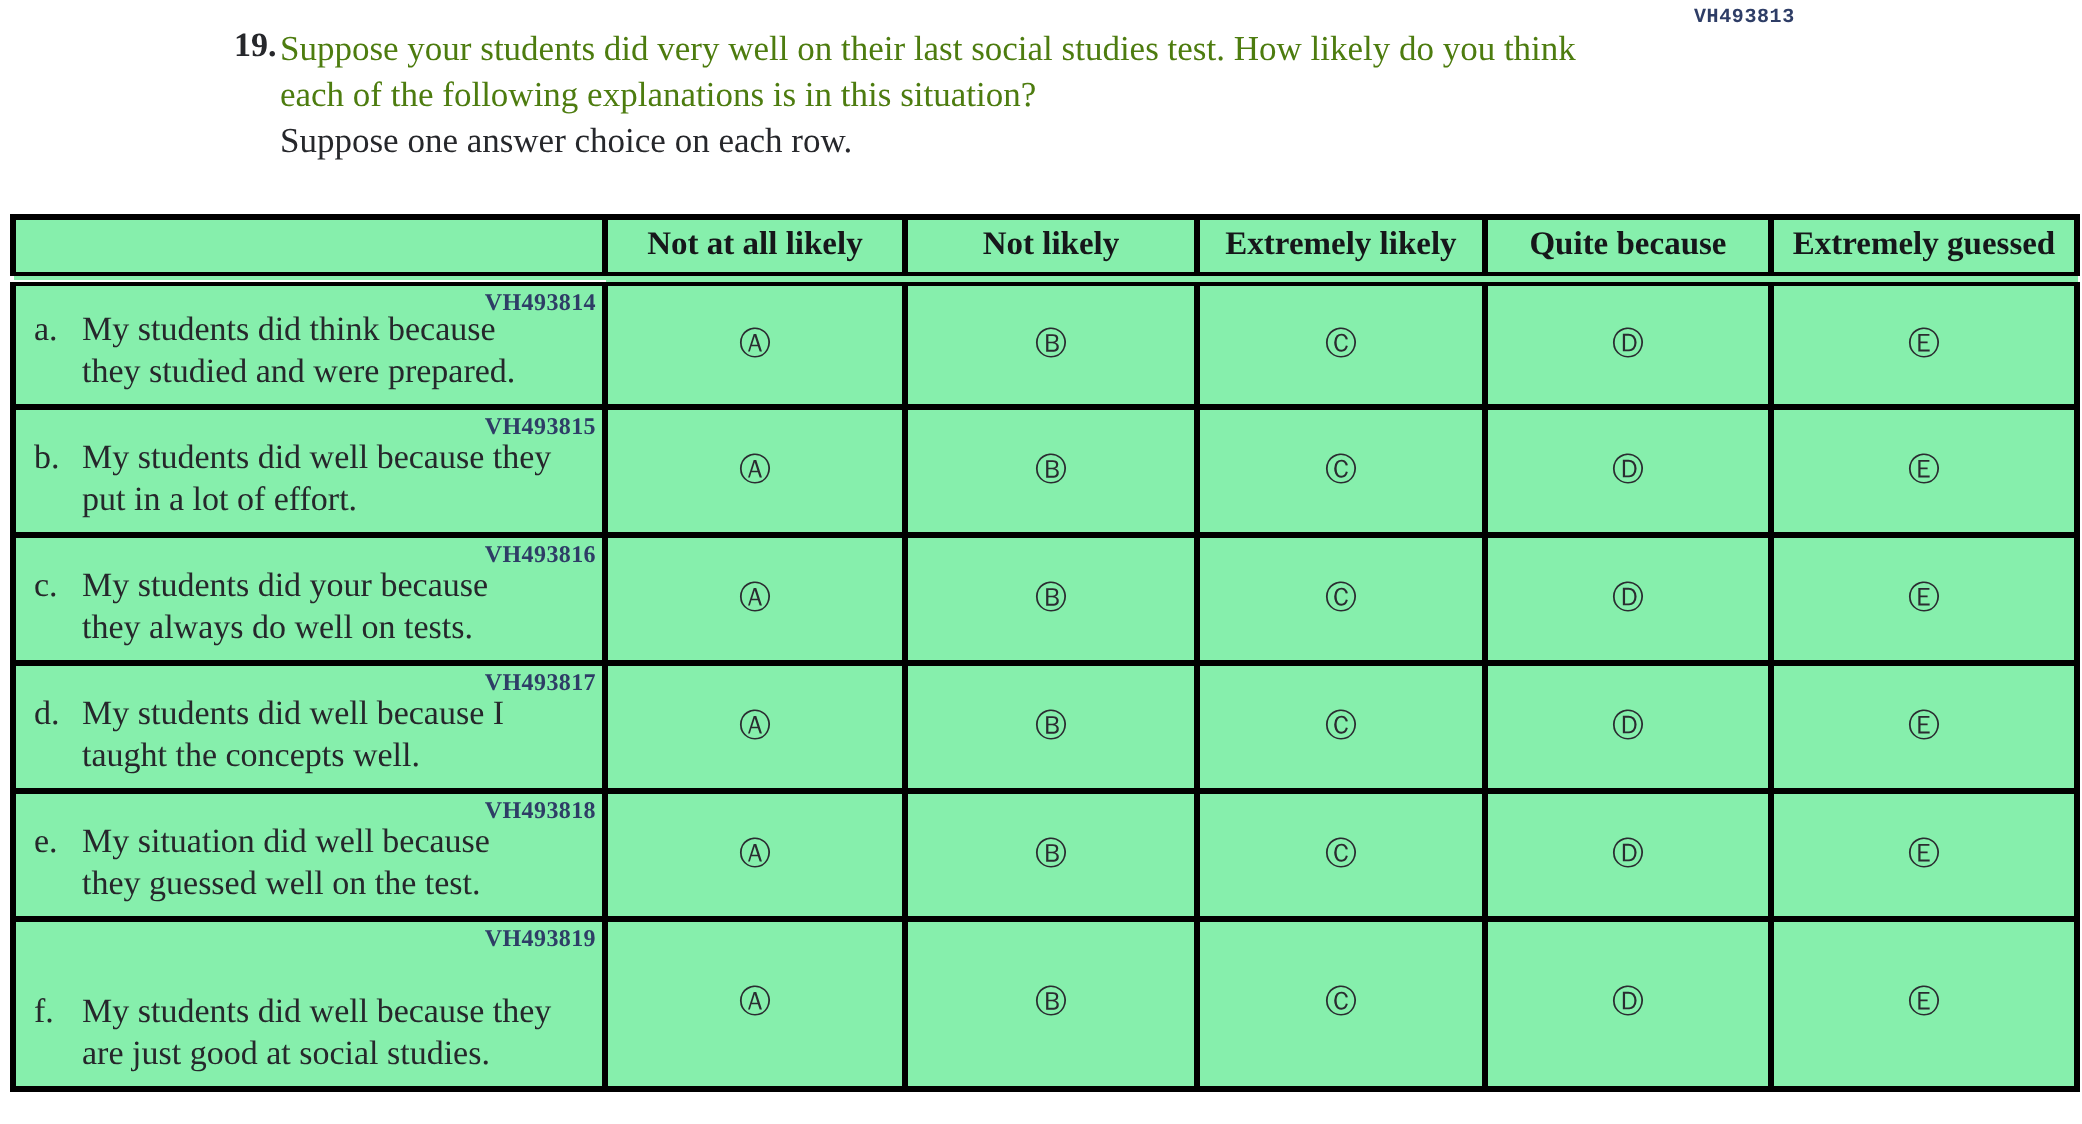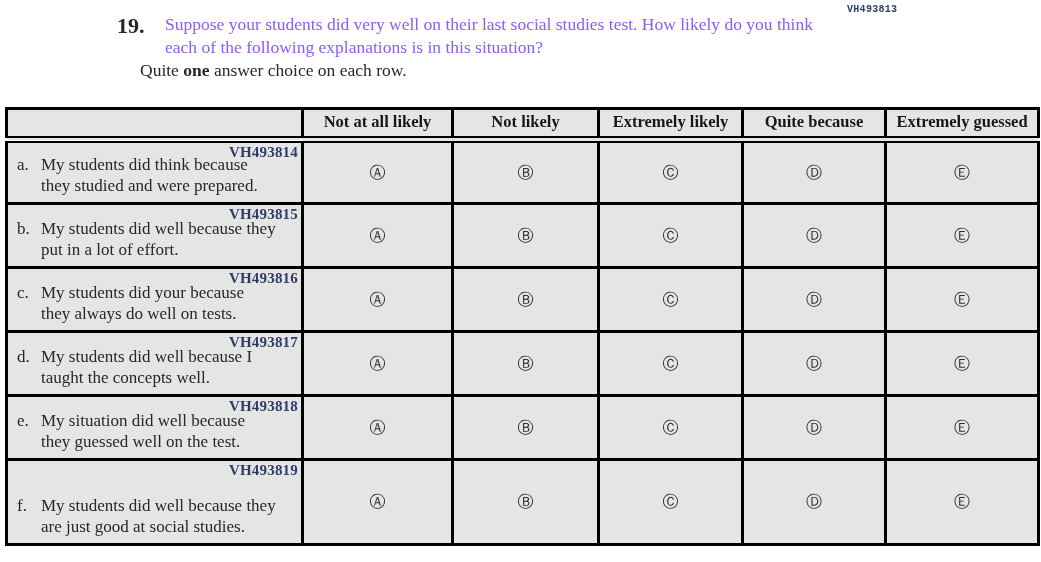--- a/index.html
+++ b/index.html
@@ -18,60 +18,59 @@
     left: 847px; top: 4px;
     font-size: 10px;
     font-weight: bold;
     letter-spacing: 0.3px;
     color: #2e3d66;
     font-family: Liberation Mono, monospace;
   }
   .q-number {
     position: absolute;
     left: 117px; top: 13px;
-    font-size: 22px;
+    font-size: 17px;
     font-weight: bold;
     color: #26272b;
   }
   .q-text {
     position: absolute;
     left: 140px; top: 13px;
     width: 676px;
     font-size: 17.5px;
     line-height: 23px;
-    color: #8b5cf6;
-    margin-left: 25px;
+    color: #4d7c0f;
   }
   .q-instruction {
     position: absolute;
     left: 140px; top: 60px;
     font-size: 17.5px;
     color: #26272b;
   }
-  .q-instruction .bold { font-weight: bold; }
+  .q-instruction .bold { font-weight: normal; }
 
   
   table.matrix {
     position: absolute;
     left: 5px; top: 107px;
     width: 1032px;
     border-collapse: collapse;
     table-layout: fixed;
     background: #ffffff;
   }
   table.matrix col.c-stem { width: 296px; }
   table.matrix col.c1 { width: 150px; }
   table.matrix col.c2 { width: 146px; }
   table.matrix col.c3 { width: 144px; }
   table.matrix col.c4 { width: 143px; }
   table.matrix col.c5 { width: 153px; }
 
   table.matrix th, table.matrix td {
     border: 3px solid #000000;
-    background: #e5e5e5;
+    background: #86efac;
   }
   table.matrix thead tr { height: 30px; }
   table.matrix thead th {
     border-bottom: 7px double #000000;
     font-size: 16.5px;
     font-weight: bold;
     color: #16171a;
     text-align: center;
     vertical-align: middle;
     padding: 2px 1px 4px 1px;
@@ -79,21 +78,21 @@
   table.matrix tbody tr { height: 64px; }
   table.matrix tbody tr.tall { height: 85px; }
 
   td.stem {
     position: relative;
     vertical-align: bottom;
   }
   .vh-code {
     position: absolute;
     top: 1px; right: 3px;
-    font-size: 15px;
+    font-size: 12px;
     font-weight: bold;
     letter-spacing: 0.2px;
     color: #2e3d66;
   }
   .stem-line {
     display: flex;
     padding: 0 4px 6px 9px;
     font-size: 17px;
     line-height: 21px;
     color: #26272b;
@@ -119,21 +118,21 @@
     cursor: pointer;
   }
 </style>
 </head>
 <body>
 
 <div class="accession-top">VH493813</div>
 
 <div class="q-number">19.</div>
 <div class="q-text">Suppose your students did very well on their last social studies test. How likely do you think each of the following explanations is in this situation?</div>
-<div class="q-instruction"><span>Quite </span><span class="bold">one</span><span> answer choice on each row.</span></div>
+<div class="q-instruction"><span>Suppose </span><span class="bold">one</span><span> answer choice on each row.</span></div>
 
 <table class="matrix">
   <colgroup>
     <col class="c-stem">
       <col class="c1">
       <col class="c2">
       <col class="c3">
       <col class="c4">
       <col class="c5">
   </colgroup>

